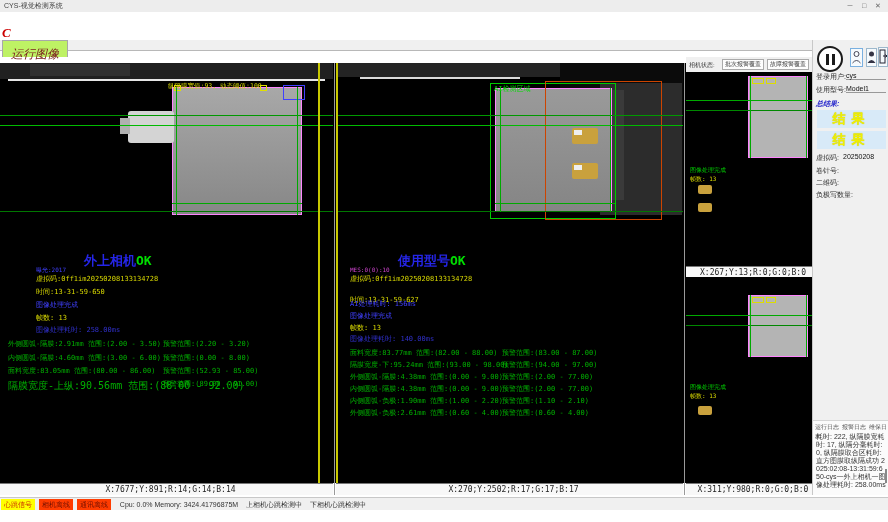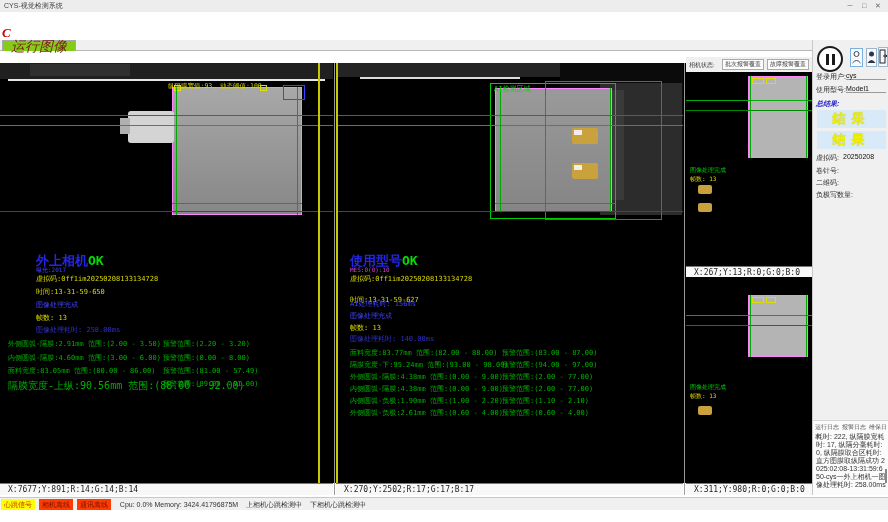--- a/index.html
+++ b/index.html
@@ -13,39 +13,39 @@
   .wctrls { position:absolute; right:4px; top:0; height:12px; line-height:12px; font-size:7px; color:#666; }
   .wctrls span { display:inline-block; width:12px; text-align:center; }
   .menubar { position:absolute; left:0; top:29px; width:888px; height:11px; background:#f3f3f3;
              font-size:8px; line-height:11px; color:#7b2020; font-style:italic; }
   .menubar .mi { display:inline-block; padding:0 5px; }
   .logo { position:absolute; left:2px; top:25px; width:14px; height:15px; color:#cc0000;
           font:italic bold 13px "Liberation Serif", serif; }
   .menu-items { position:absolute; left:18px; top:0; }
   .tabrow { position:absolute; left:0; top:40px; width:888px; height:11px; background:#f0f0f0;
             border-bottom:1px solid #b8b8b8; }
-  .tab { position:absolute; left:2px; top:0; height:11px; background:#84cc16; border:1px solid #a8a8a8;
-         border-bottom:none; font-size:14px; line-height:10px; padding:0 8px; color:#7b2020; font-style:italic; }
+  .tab { position:absolute; left:2px; top:0; height:11px; background:#bef264; border:1px solid #a8a8a8;
+         border-bottom:none; font-size:12px; line-height:10px; padding:8px 8px; color:#7b2020; font-style:italic; }
   .toolbar { position:absolute; left:0; top:51px; width:888px; height:12px; background:#f4f4f4;
              border-bottom:1px solid #c8c8c8; font-size:8px; line-height:12px; color:#7b2020;
              font-style:italic; padding-left:6px; }
   .toolbar .ti { display:inline-block; padding:0 4px; }
 
   
   .main { position:absolute; left:0; top:63px; width:812px; height:420px; background:#000; }
   .divider { position:absolute; width:1px; background:#9a9a9a; }
 
   .shape { position:absolute; }
   .ov { position:absolute; font-family:"DejaVu Sans Mono", monospace; white-space:nowrap; }
   .yel { color:#d8d800; } .blu { color:#4040ff; } .grn { color:#00b000; }
-  .camtitle { font:bold 13px "DejaVu Sans Mono", monospace; color:#2525e8; }
+  .camtitle { font:bold 13px "DejaVu Sans Mono", monospace; color:#2525e8;margin-left:48px; }
   .camtitle b { color:#00dd00; font-weight:bold; }
 
   .coordbar { position:absolute; height:12px; background:#f8f8f8; border-top:1px solid #777;
-              font:8px "DejaVu Sans Mono", monospace; color:#222; line-height:11px; padding-left:8px; }
+              font:8px "DejaVu Sans Mono", monospace; color:#222; line-height:11px; padding-left:8px;text-align:center; }
 
   
   .svhdr { position:absolute; left:686px; top:57px; width:126px; height:15px; background:#f0f0f0;
            font-size:6px; color:#333; }
   .svhdr .lbl { position:absolute; left:3px; top:4px; }
   .svhdr .btn { position:absolute; top:2px; height:11px; border:1px solid #aaa; background:#fdfdfd;
                 font-size:6px; line-height:9px; text-align:center; color:#333; }
 
   
   .rpanel { position:absolute; left:812px; top:40px; width:76px; height:455px; background:#f0f0f0;
@@ -127,21 +127,21 @@
   <div class="ov yel" style="left:36px;top:287px;font-size:7px;">时间:13-31-59-650</div>
   <div class="ov blu" style="left:36px;top:300px;font-size:7px;">图像处理完成</div>
   <div class="ov yel" style="left:36px;top:313px;font-size:7px;">帧数: 13</div>
   <div class="ov blu" style="left:36px;top:325px;font-size:7px;color:#3030cc;">图像处理耗时: 258.00ms</div>
 
   <div class="ov grn" style="left:8px;top:339px;font-size:7px;">外侧圆弧-隔膜:2.91mm 范围:(2.00 - 3.50)</div>
   <div class="ov grn" style="left:163px;top:339px;font-size:7px;">预警范围:(2.20 - 3.20)</div>
   <div class="ov grn" style="left:8px;top:353px;font-size:7px;">内侧圆弧-隔膜:4.60mm 范围:(3.00 - 6.00)</div>
   <div class="ov grn" style="left:163px;top:353px;font-size:7px;">预警范围:(0.00 - 8.00)</div>
   <div class="ov grn" style="left:8px;top:366px;font-size:7px;">面料宽度:83.05mm 范围:(80.00 - 86.00)</div>
-  <div class="ov grn" style="left:163px;top:366px;font-size:7px;">预警范围:(81.00 - 57.49)</div>
+  <div class="ov grn" style="left:163px;top:366px;font-size:7px;">预警范围:(52.93 - 85.00)</div>
   <div class="ov grn" style="left:8px;top:379px;font-size:10px;">隔膜宽度-上纵:90.56mm 范围:(88.00 - 92.00)</div>
   <div class="ov grn" style="left:163px;top:379px;font-size:7px;">预警范围:(89.00 - 91.00)</div>
 
   <div class="coordbar" style="left:0;top:483px;width:333px;">X:7677;Y:891;R:14;G:14;B:14</div>
 
   <div class="shape" style="left:336px;top:63px;width:347px;height:14px;background:#242424;"></div>
   <div class="shape" style="left:360px;top:77px;width:160px;height:2px;background:#dcdcdc;"></div>
   <div class="shape" style="left:560px;top:63px;width:123px;height:150px;background:#0b0b0b;"></div>
   <div class="shape" style="left:600px;top:83px;width:82px;height:132px;background:#2c2c2c;"></div>
   <div class="shape" style="left:604px;top:90px;width:20px;height:110px;background:#3a3a3a;"></div>

